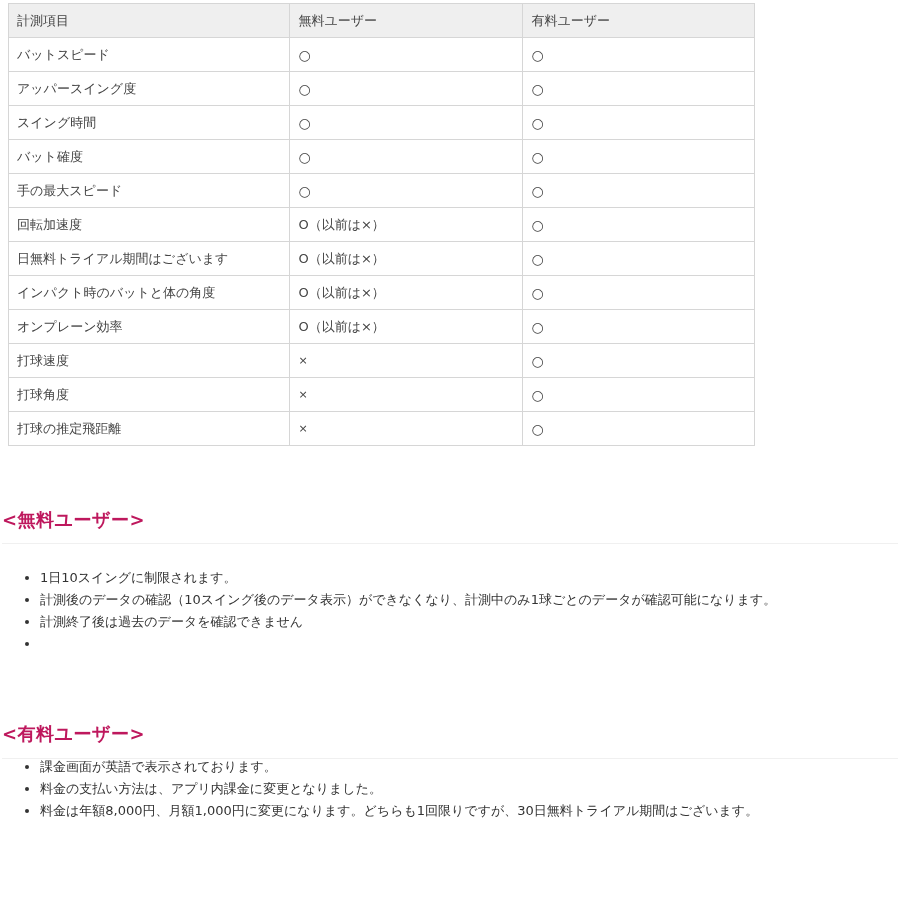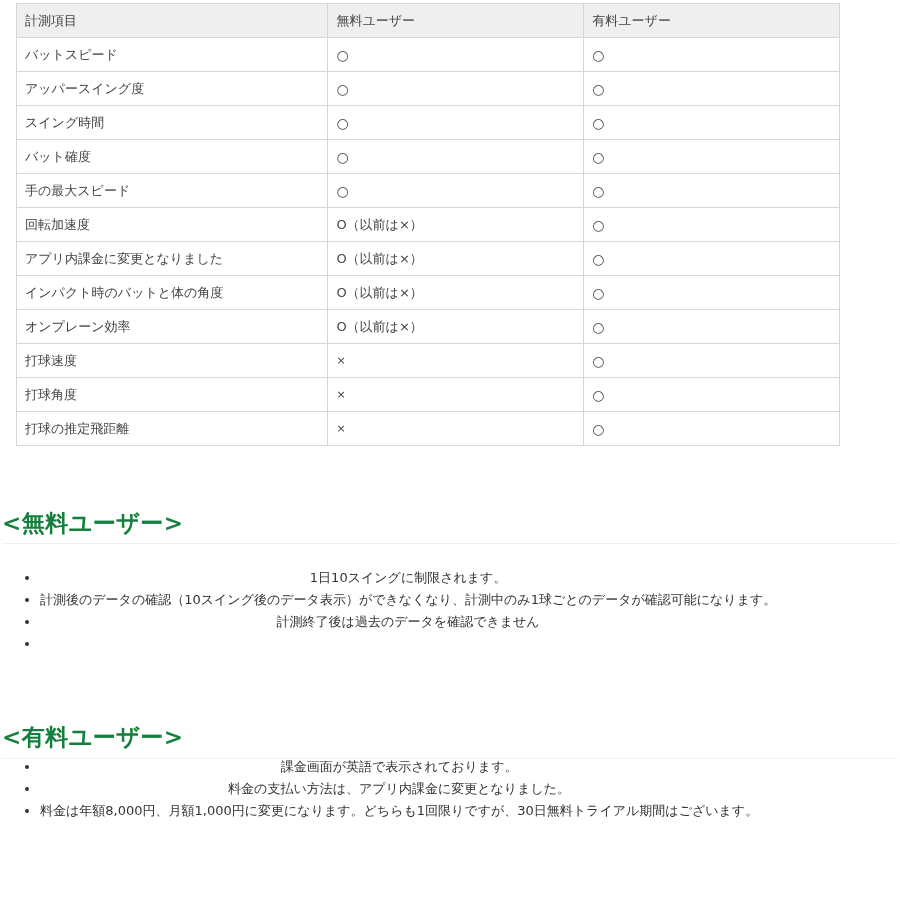--- a/index.html
+++ b/index.html
@@ -1,29 +1,29 @@
 <!DOCTYPE html>
 <html><head>
 <meta charset="utf-8">
 <style>
   html, body { margin: 0; padding: 0; background: #ffffff; }
   body { width: 900px; height: 900px; overflow: hidden; font-family: "DejaVu Sans", "Liberation Sans", sans-serif; color: #333; }
   .page { position: relative; width: 900px; }
-  table.cmp { position: absolute; left: 16px; top: 3px; width: 824px; border-collapse: collapse; font-size: 13px; }
+  table.cmp { position: absolute; left: 8px; top: 3px; width: 747px; border-collapse: collapse; font-size: 13px; }
   table.cmp th, table.cmp td { border: 1px solid #d6d6d6; height: 33px; padding: 0 0 0 8px; text-align: left; vertical-align: middle; color: #444; font-weight: normal; }
   table.cmp th { background: #efefef; }
   table.cmp col.c1 { width: 339px; }
   table.cmp col.c2 { width: 277px; }
   table.cmp col.c3 { width: 278px; }
   .bold { font-weight: bold; color: #222; }
   .mark-o { font-size: 14px; color: #555; }
   .mark-x { font-size: 11px; color: #666; }
-  h3.sec { position: absolute; left: 2px; margin: 0; font-size: 23px; font-weight: bold; color: #15803d; letter-spacing: 0.5px; }
+  h3.sec { position: absolute; left: 2px; margin: 0; font-size: 18px; font-weight: bold; color: #be185d; letter-spacing: 0.5px; }
   .rule { position: absolute; left: 2px; width: 896px; height: 1px; background: #f0f0f0; }
-  ul.notes { position: absolute; left: 20px; margin: 0; padding: 0 0 0 20px; font-size: 13px; color: #333; line-height: 22px; list-style: disc; text-align: center; }
+  ul.notes { position: absolute; left: 20px; margin: 0; padding: 0 0 0 20px; font-size: 13px; color: #333; line-height: 22px; list-style: disc; }
   ul.notes li { margin: 0; }
   a.link { color: #333; text-decoration: underline; }
 </style>
 </head>
 <body>
 
 <div class="page">
 
   <table class="cmp">
     <colgroup>
@@ -63,21 +63,21 @@
           <td>手の最大スピード</td>
           <td class="mark-o">○</td>
           <td class="mark-o">○</td>
         </tr>
         <tr>
           <td>回転加速度</td>
           <td class="bold">O（以前は×）</td>
           <td class="mark-o">○</td>
         </tr>
         <tr>
-          <td>アプリ内課金に変更となりました</td>
+          <td>日無料トライアル期間はございます</td>
           <td class="bold">O（以前は×）</td>
           <td class="mark-o">○</td>
         </tr>
         <tr>
           <td>インパクト時のバットと体の角度</td>
           <td class="bold">O（以前は×）</td>
           <td class="mark-o">○</td>
         </tr>
         <tr>
           <td>オンプレーン効率</td>

